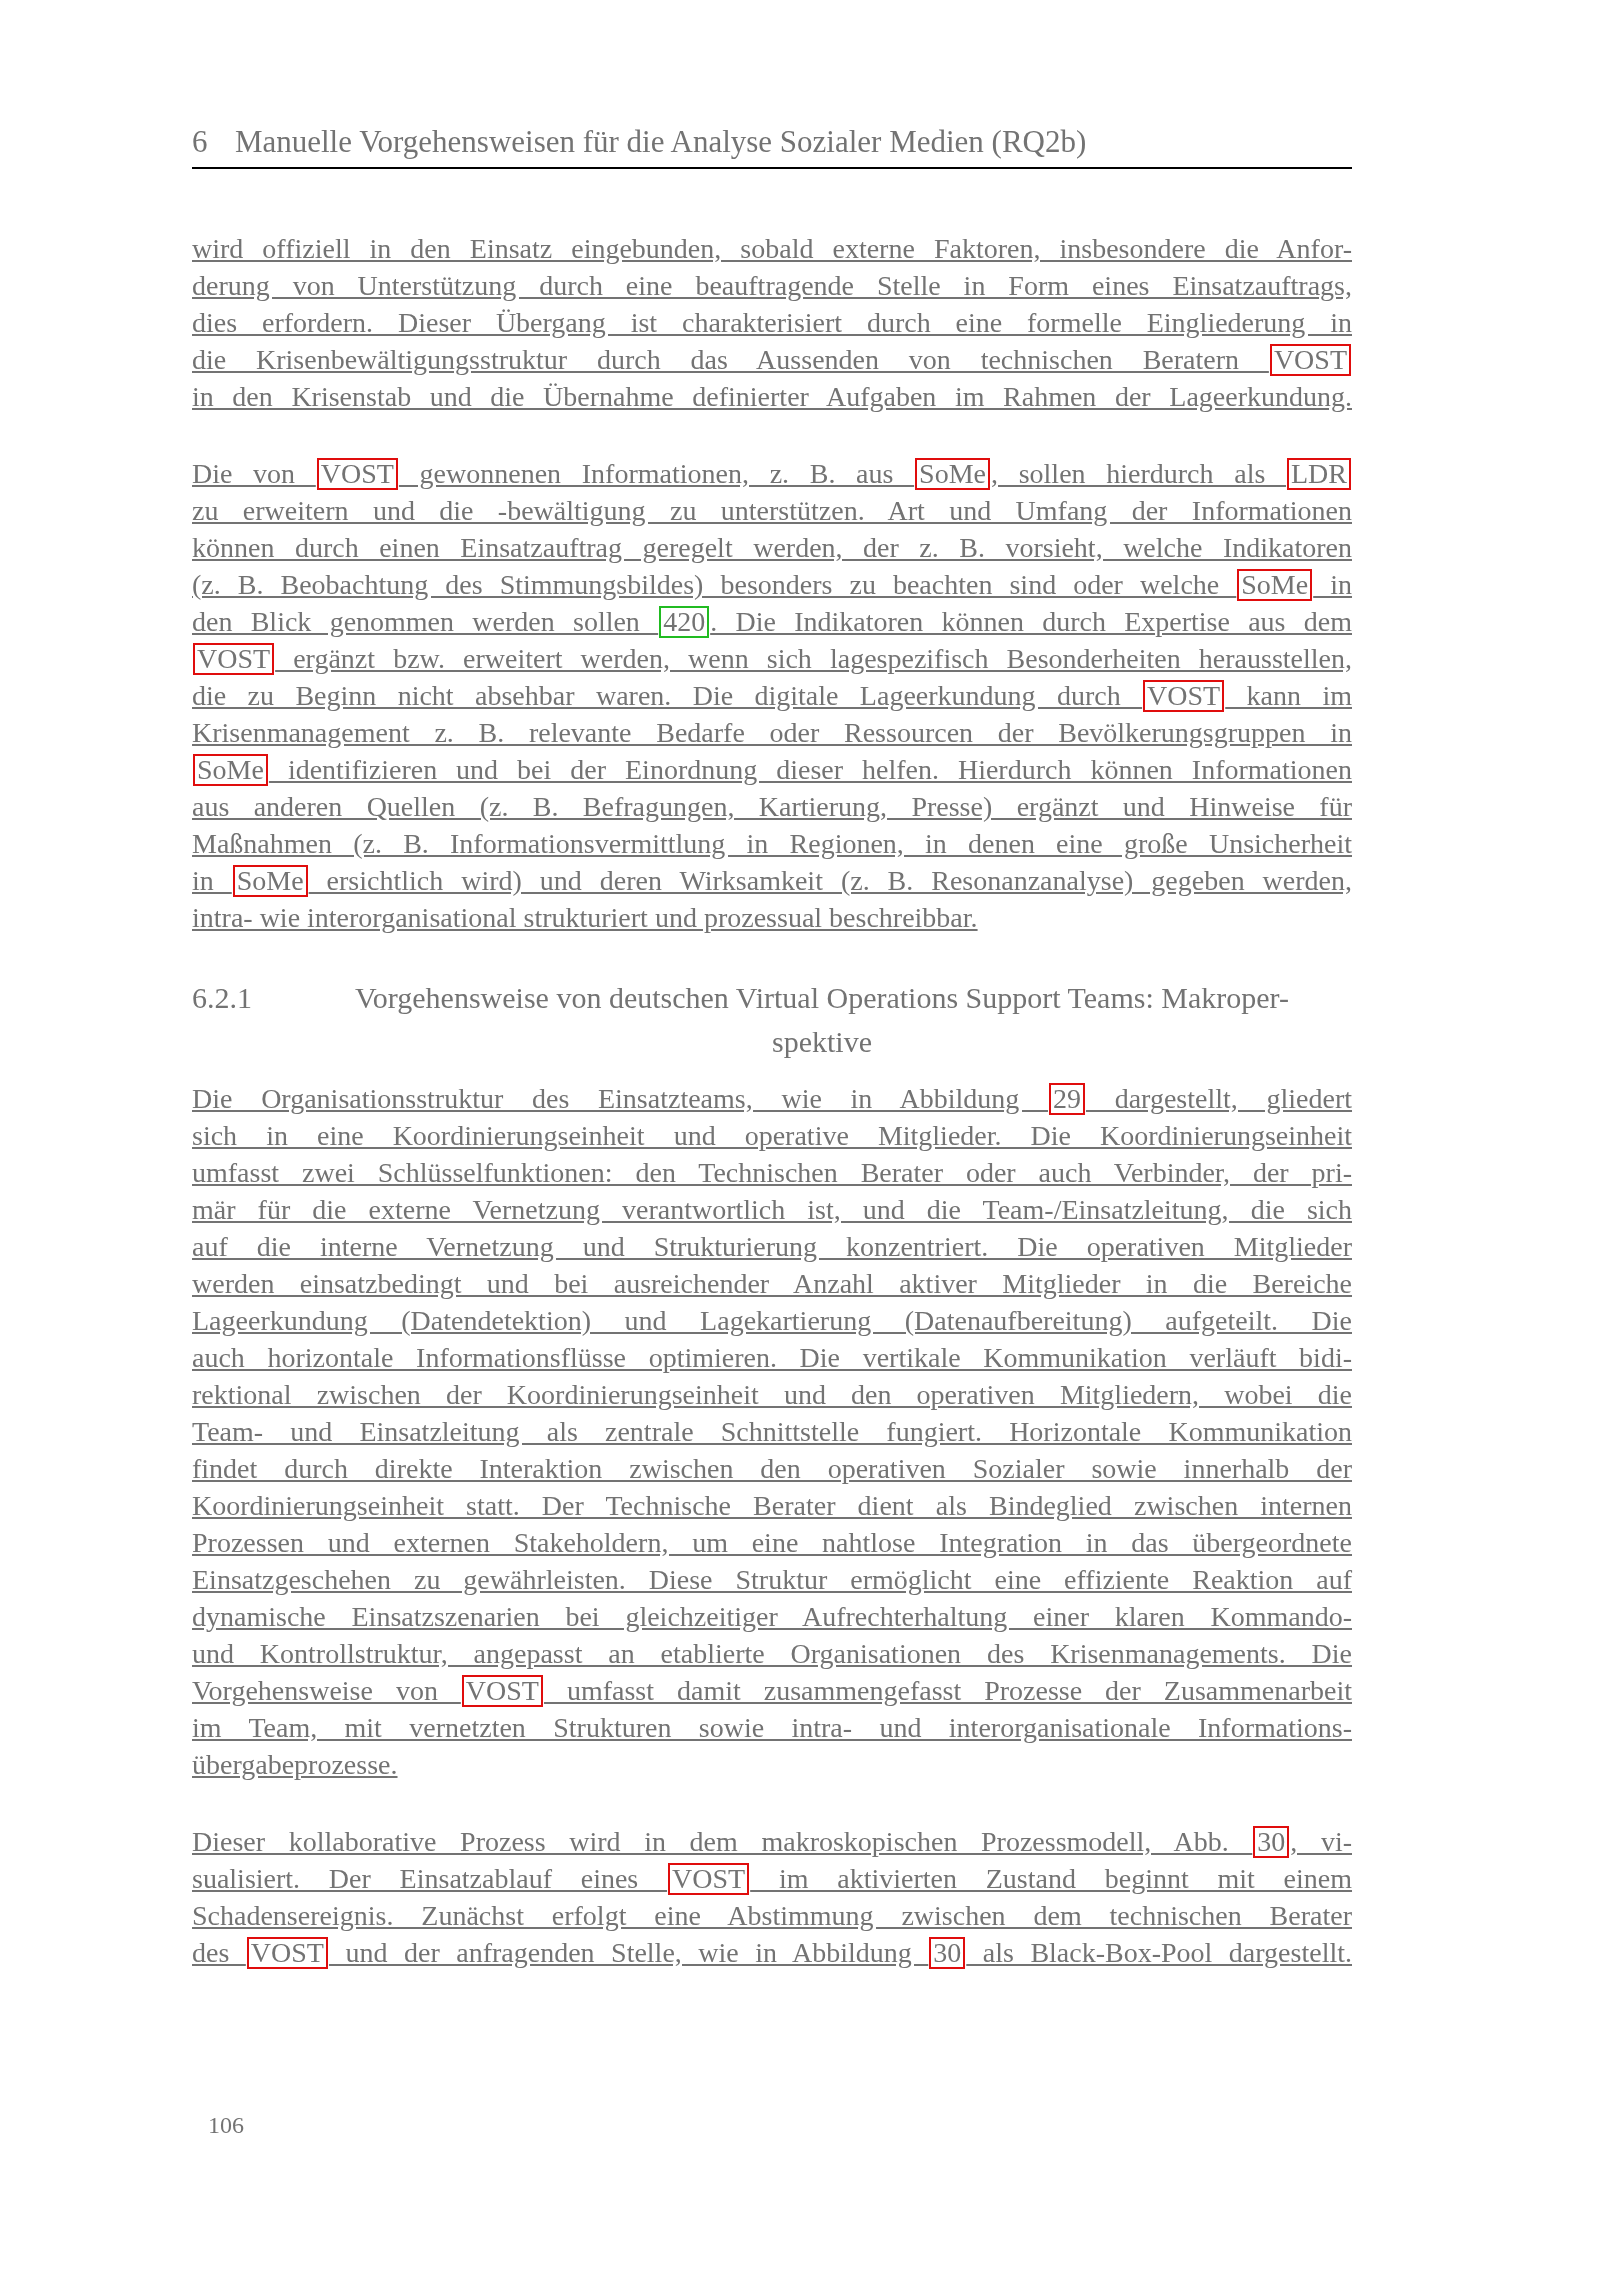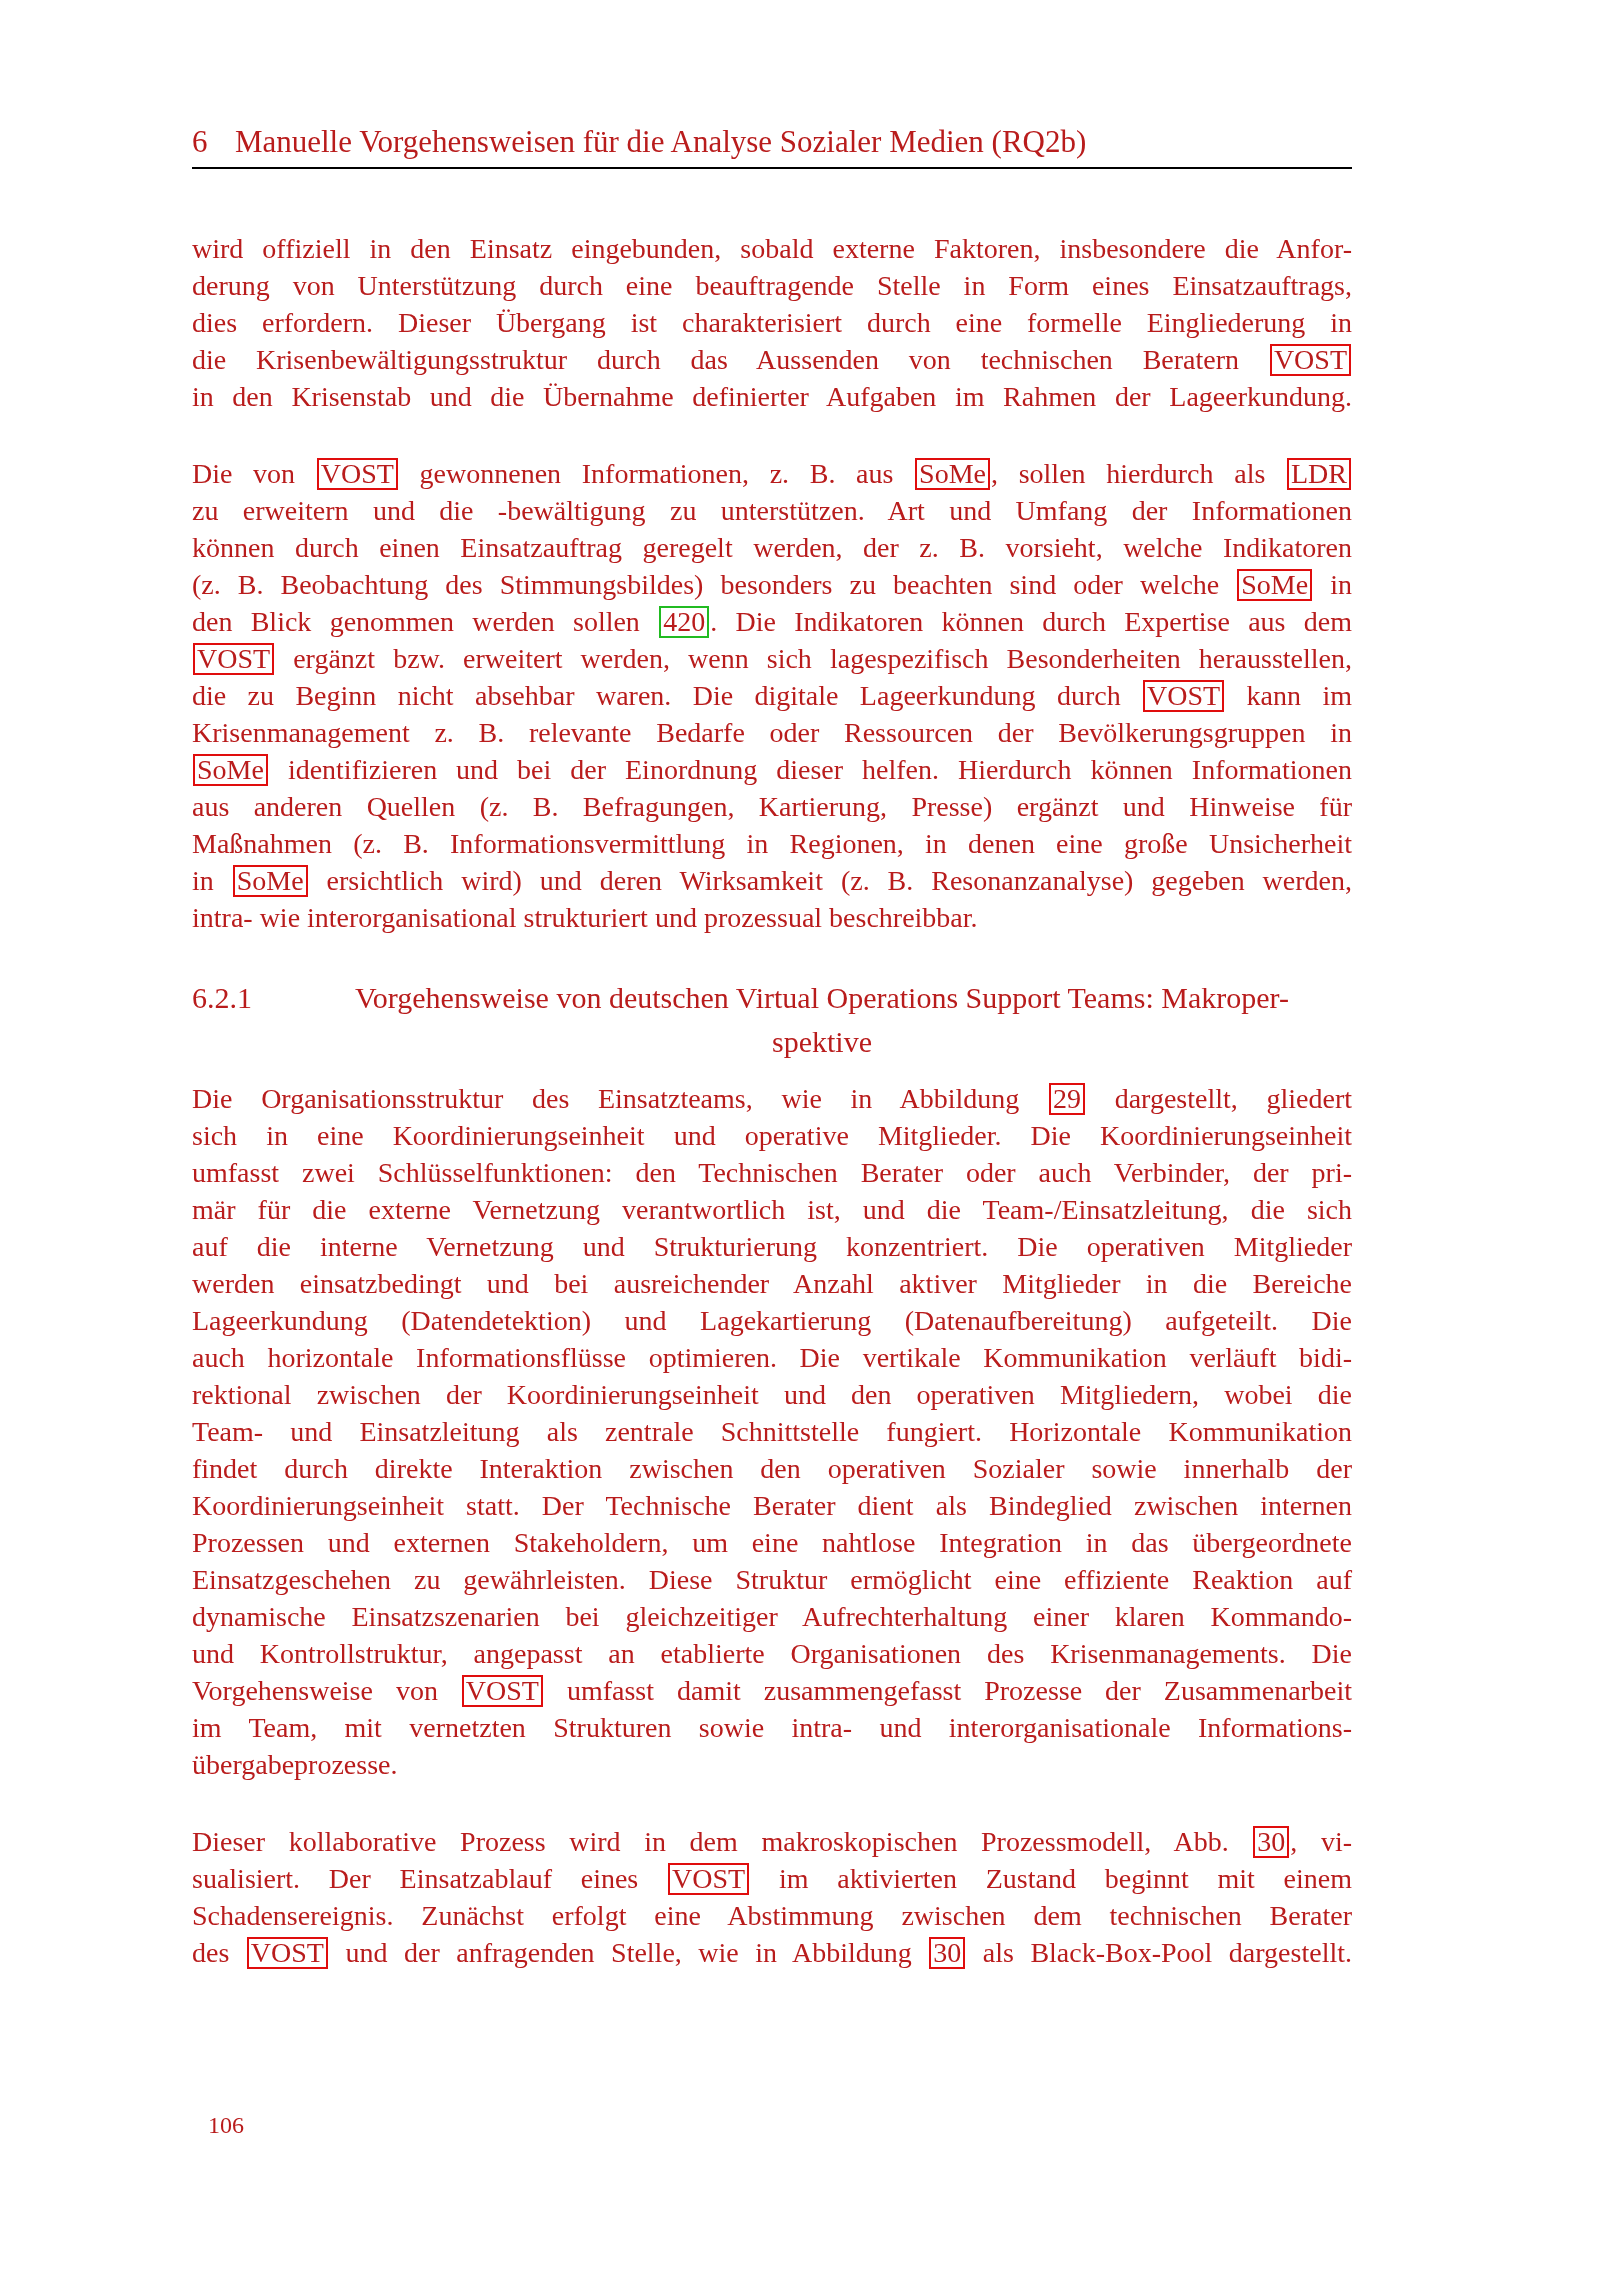--- a/index.html
+++ b/index.html
@@ -1,25 +1,25 @@
 <!DOCTYPE html>
 <html style="--link: #e00d0d; --cite: #21bb21;"><head>
 <meta charset="utf-8">
 <style>
   html,body{margin:0;padding:0;background:#ffffff;}
   .page{position:relative;width:1621px;height:2293px;background:#ffffff;overflow:hidden;
-        font-family:"Liberation Serif","DejaVu Serif",serif;color:#b91c1c;}
+        font-family:"Liberation Serif","DejaVu Serif",serif;color:#737373;}
   .pagehead{position:absolute;top:122px;left:192px;width:1160px;
             border-bottom:2.9px solid #000;padding-bottom:5.9px;
             font-size:31px;line-height:39px;white-space:nowrap;}
   .pagehead .num{display:inline-block;margin-right:27.4px;}
   .content{position:absolute;top:230px;left:192px;width:1160px;}
   .para{margin:0 0 40px 0;}
   .line{font-size:28px;line-height:37px;text-align:justify;text-align-last:justify;
-        text-justify:inter-word;}
+        text-justify:inter-word;text-decoration:underline;}
   .line.last{text-align-last:left;}
   .ref{display:inline-block;line-height:1;padding:0 2px;margin:0 1px;
        border:2.9px solid var(--link,#e00d0d);}
   .ref.cite{border-color:var(--cite,#21bb21);}
   .heading{display:flex;margin:37px 0 15.7px 0;font-size:30px;line-height:44px;}
   .heading .hnum{width:100px;flex:none;font-family:Liberation Serif, serif;}
   .heading .htext{flex:1;text-align:center;}
   .pagenum{position:absolute;top:2107px;left:208px;font-size:24px;line-height:36px;}
 </style>
 </head>

